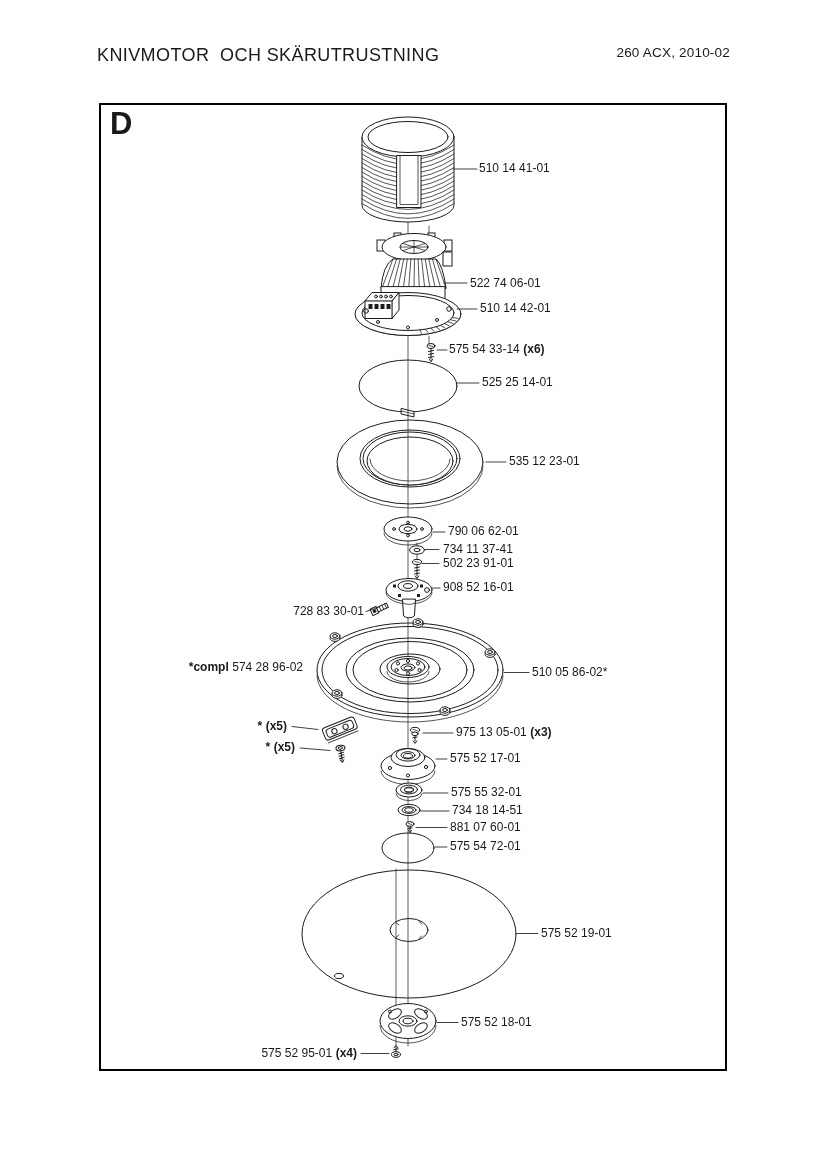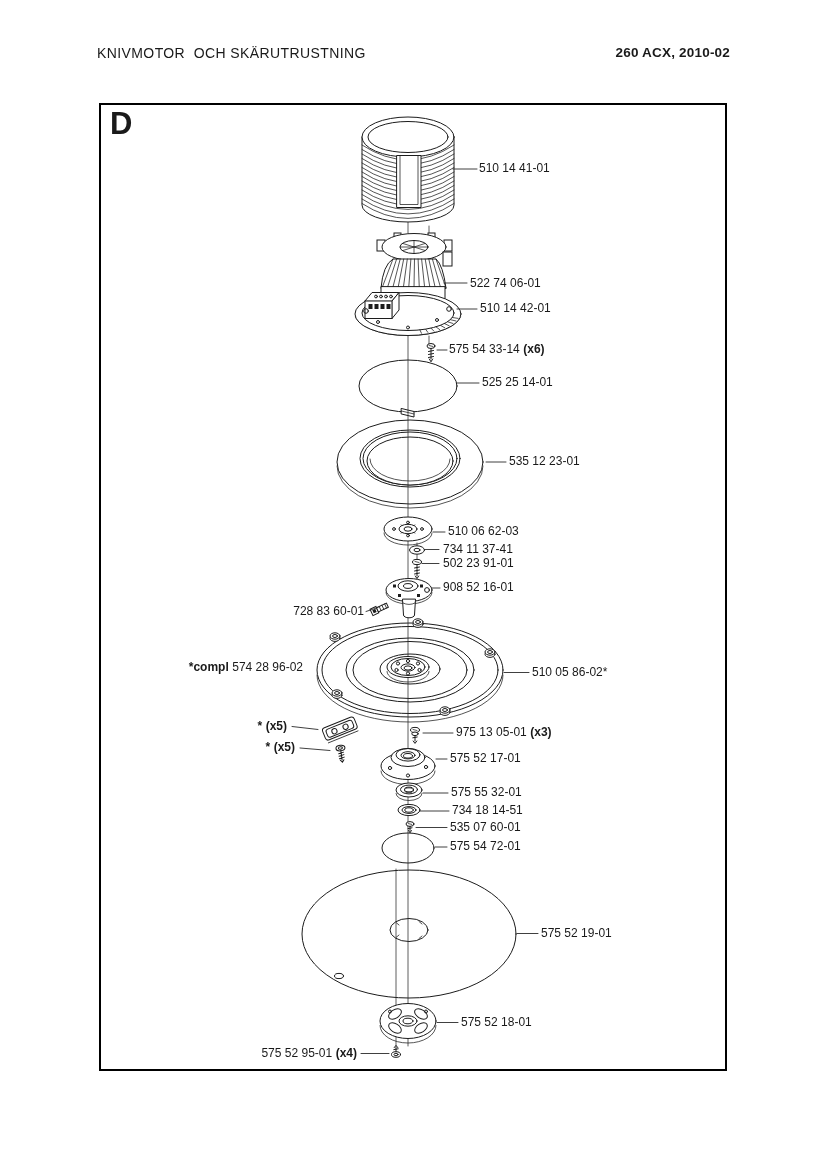--- a/index.html
+++ b/index.html
@@ -1,19 +1,19 @@
 <!DOCTYPE html>
 <html><head>
 <meta charset="utf-8">
 <style>
   html,body{margin:0;padding:0;background:#fff;}
   .page{position:relative;width:826px;height:1169px;background:#fff;overflow:hidden;
         font-family:"Liberation Sans",sans-serif;color:#1a1a1a;}
-  .hdr-title{position:absolute;left:97px;top:45px;font-size:14px;letter-spacing:.4px;white-space:pre;}
-  .hdr-model{position:absolute;right:96px;top:45px;font-size:13.5px;letter-spacing:.2px;white-space:pre;font-weight:bold;}
+  .hdr-title{position:absolute;left:97px;top:45px;font-size:18px;letter-spacing:.4px;white-space:pre;}
+  .hdr-model{position:absolute;right:96px;top:45px;font-size:13.5px;letter-spacing:.2px;white-space:pre;}
   .dbox{position:absolute;left:99px;top:103px;width:628px;height:968px;border:2px solid #000;box-sizing:border-box;background:#fff;}
   .dletter{position:absolute;left:110px;top:108px;font-size:31px;font-weight:bold;line-height:1;}
   svg.draw{position:absolute;left:0;top:0;width:826px;height:1169px;}
   svg.draw *{vector-effect:none;}
   .ln{stroke:#1c1c1c;stroke-width:1;fill:none;stroke-linecap:round;}
   .w{fill:#fff;}
   .thin{stroke-width:.75;}
   .dk{fill:#1c1c1c;stroke:none;}
   .plabel{position:absolute;transform:translateY(-50%);font-size:12px;line-height:1.1;
           display:flex;gap:3.5px;white-space:pre;color:#1a1a1a;}
@@ -313,32 +313,32 @@
       </g>
     </g>
   </svg>
 
   <div class="plabel" style="left:479px;top:169px"><span>510 14 41-01</span></div>
   <div class="plabel" style="left:470px;top:284px"><span>522 74 06-01</span></div>
   <div class="plabel" style="left:480px;top:309px"><span>510 14 42-01</span></div>
   <div class="plabel" style="left:449px;top:350px"><span>575 54 33-14</span><span class="b">(x6)</span></div>
   <div class="plabel" style="left:482px;top:383px"><span>525 25 14-01</span></div>
   <div class="plabel" style="left:509px;top:462px"><span>535 12 23-01</span></div>
-  <div class="plabel" style="left:448px;top:532px"><span>510 06 62-03</span></div>
+  <div class="plabel" style="left:448px;top:532px"><span>790 06 62-01</span></div>
   <div class="plabel" style="left:443px;top:549.5px"><span>734 11 37-41</span></div>
   <div class="plabel" style="left:443px;top:563.5px"><span>502 23 91-01</span></div>
   <div class="plabel" style="left:443px;top:588px"><span>908 52 16-01</span></div>
-  <div class="plabel" style="right:462px;top:611.5px"><span>728 83 60-01</span></div>
+  <div class="plabel" style="right:462px;top:611.5px"><span>728 83 30-01</span></div>
   <div class="plabel" style="right:523px;top:668px"><span class="b">*compl</span><span>574 28 96-02</span></div>
   <div class="plabel" style="left:532px;top:672.5px"><span>510 05 86-02*</span></div>
   <div class="plabel" style="right:539px;top:726.5px"><span class="b">*</span><span class="b">(x5)</span></div>
   <div class="plabel" style="right:531px;top:748px"><span class="b">*</span><span class="b">(x5)</span></div>
   <div class="plabel" style="left:456px;top:733px"><span>975 13 05-01</span><span class="b">(x3)</span></div>
   <div class="plabel" style="left:450px;top:759px"><span>575 52 17-01</span></div>
   <div class="plabel" style="left:451px;top:793px"><span>575 55 32-01</span></div>
   <div class="plabel" style="left:452px;top:811px"><span>734 18 14-51</span></div>
-  <div class="plabel" style="left:450px;top:827.5px"><span>535 07 60-01</span></div>
+  <div class="plabel" style="left:450px;top:827.5px"><span>881 07 60-01</span></div>
   <div class="plabel" style="left:450px;top:847px"><span>575 54 72-01</span></div>
   <div class="plabel" style="left:541px;top:933.5px"><span>575 52 19-01</span></div>
   <div class="plabel" style="left:461px;top:1022.5px"><span>575 52 18-01</span></div>
   <div class="plabel" style="right:469px;top:1053.5px"><span>575 52 95-01</span><span class="b">(x4)</span></div>
 
 </div>
 
 </body></html>

